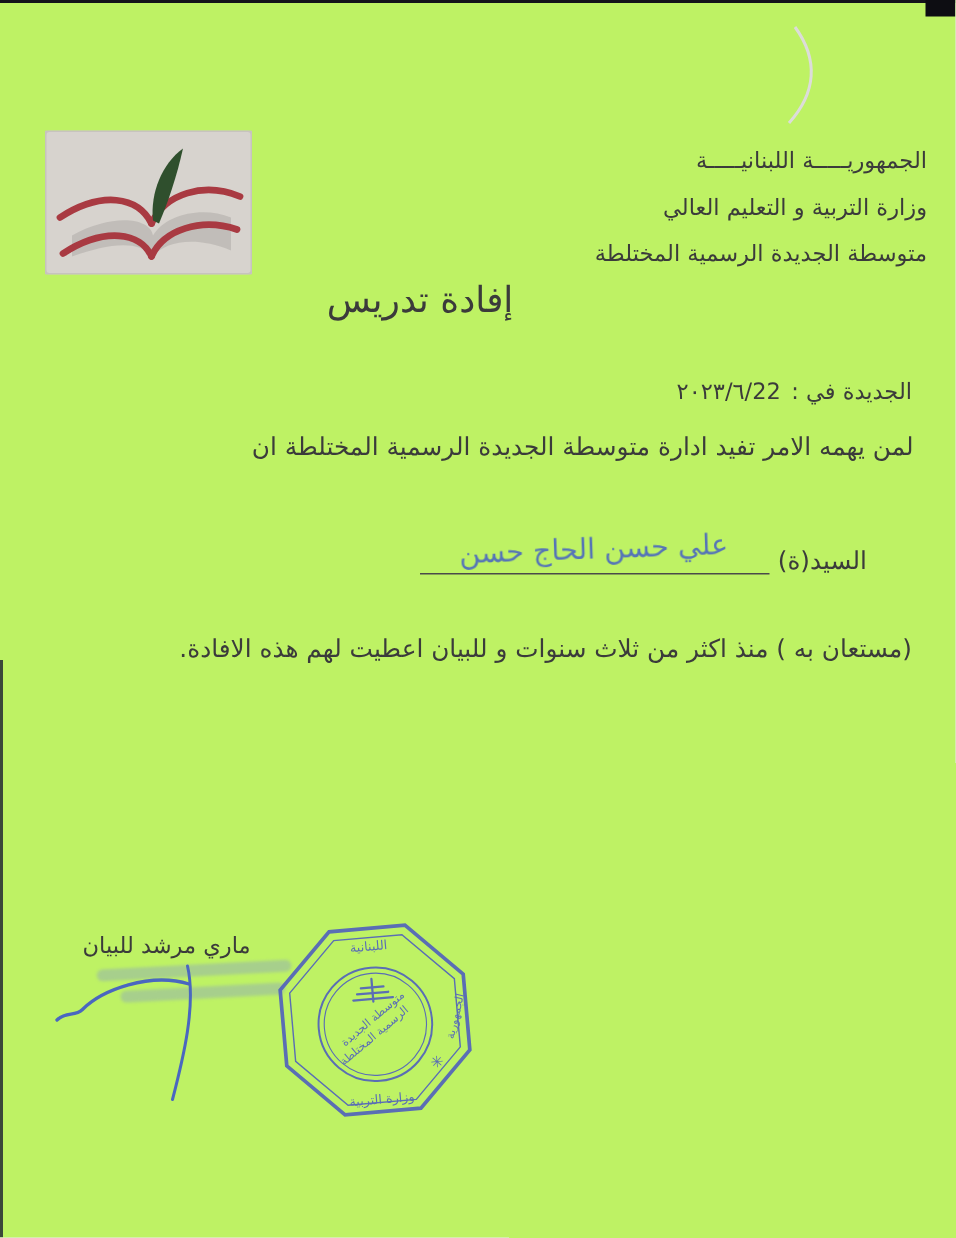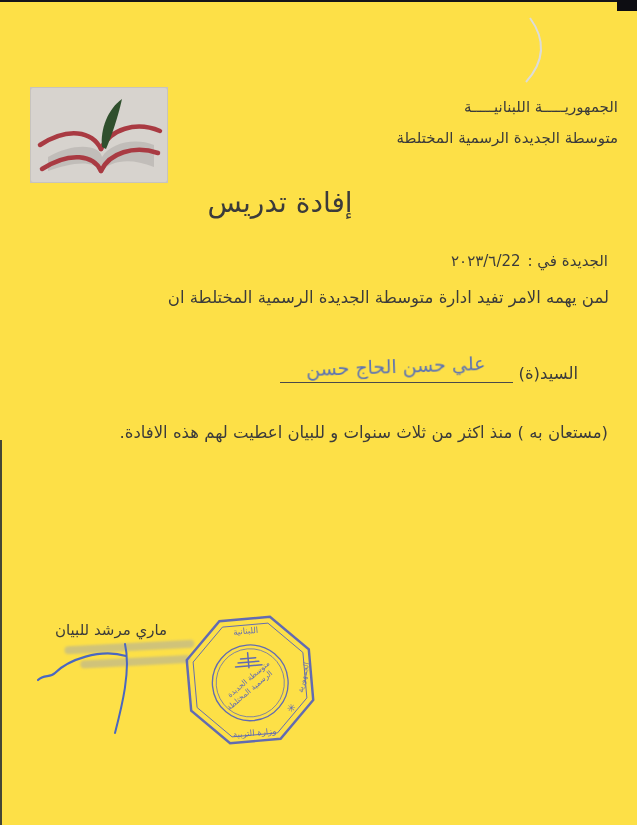--- a/index.html
+++ b/index.html
@@ -1,36 +1,36 @@
 <!DOCTYPE html>
 <html lang="ar"><head>
 <meta charset="utf-8">
 <style>
   html,body{margin:0;padding:0;background:#e8e8e8;}
   #page{
     position:relative;
     width:637px;height:825px;
-    background:#fde047;
+    background:#bef264;
     overflow:hidden;
     font-family:"DejaVu Sans",sans-serif;
     color:#3b3b3b;
   }
   .abs{position:absolute;}
   .rtl{direction:rtl;unicode-bidi:embed;}
   
   .top-edge{top:0;left:0;width:637px;height:2px;background:#14141a;}
   .corner-mark{top:0;right:0;width:20px;height:11px;background:#0d0d12;}
   .left-edge{left:0;top:440px;width:2px;height:385px;background:#232a33;opacity:.85;}
   
   .header-block{top:92px;right:19px;text-align:right;font-size:15px;line-height:31px;}
   .header-block div{white-space:nowrap;}
   
   .logo-box{left:30px;top:87px;width:138px;height:96px;}
   
-  .doc-title{left:205px;top:186px;width:150px;text-align:center;font-size:28px;}
+  .doc-title{left:205px;top:186px;width:150px;text-align:center;font-size:24px;}
   
   .date-line{top:252px;right:29px;display:flex;direction:rtl;gap:7px;font-size:15px;}
   
   .body-intro{top:288px;right:28px;font-size:16.5px;text-align:right;white-space:nowrap;}
   .recipient-line{top:352px;right:59px;display:flex;direction:rtl;align-items:flex-end;gap:6px;font-size:16.5px;}
   .name-underline{width:233px;border-bottom:1.6px solid #4a4a4a;text-align:center;position:relative;height:30px;}
   .handwritten-name{
     display:inline-block;color:#4a67c0;font-size:19px;
     transform:rotate(-2deg) translateY(3px);opacity:.9;
     letter-spacing:1px;filter:blur(.2px);white-space:nowrap;
@@ -67,20 +67,21 @@
     <path d="M18,70 C45,55 70,58 72,70 C80,56 105,50 124,58 L124,80 C100,70 80,74 72,84 C62,72 40,76 18,84 Z" fill="#b9b6b1" opacity="0.75"></path>
     <path d="M10,58 C38,40 62,44 71,62" stroke="#a93a42" stroke-width="4.5" fill="none" stroke-linecap="round"></path>
     <path d="M71,62 C80,42 106,34 130,44" stroke="#a93a42" stroke-width="4.5" fill="none" stroke-linecap="round"></path>
     <path d="M12,82 C40,64 64,68 71,84" stroke="#a93a42" stroke-width="4.5" fill="none" stroke-linecap="round"></path>
     <path d="M71,84 C79,66 104,58 128,66" stroke="#a93a42" stroke-width="4.5" fill="none" stroke-linecap="round"></path>
     <path d="M72,60 C70,42 78,22 92,12 C88,30 82,48 76,62 Z" fill="#2f4f2d"></path>
   </svg>
 
   <div class="abs header-block rtl">
     <div>الجمهوريـــــة اللبنانيـــــة</div>
+    <div>وزارة التربية و التعليم العالي</div>
     <div>متوسطة الجديدة الرسمية المختلطة</div>
   </div>
 
   <div class="abs doc-title rtl">إفادة تدريس</div>
 
   <div class="abs date-line">
     <span>الجديدة في :</span>
     <span dir="ltr">٢٠٢٣/٦/22</span>
   </div>
 

